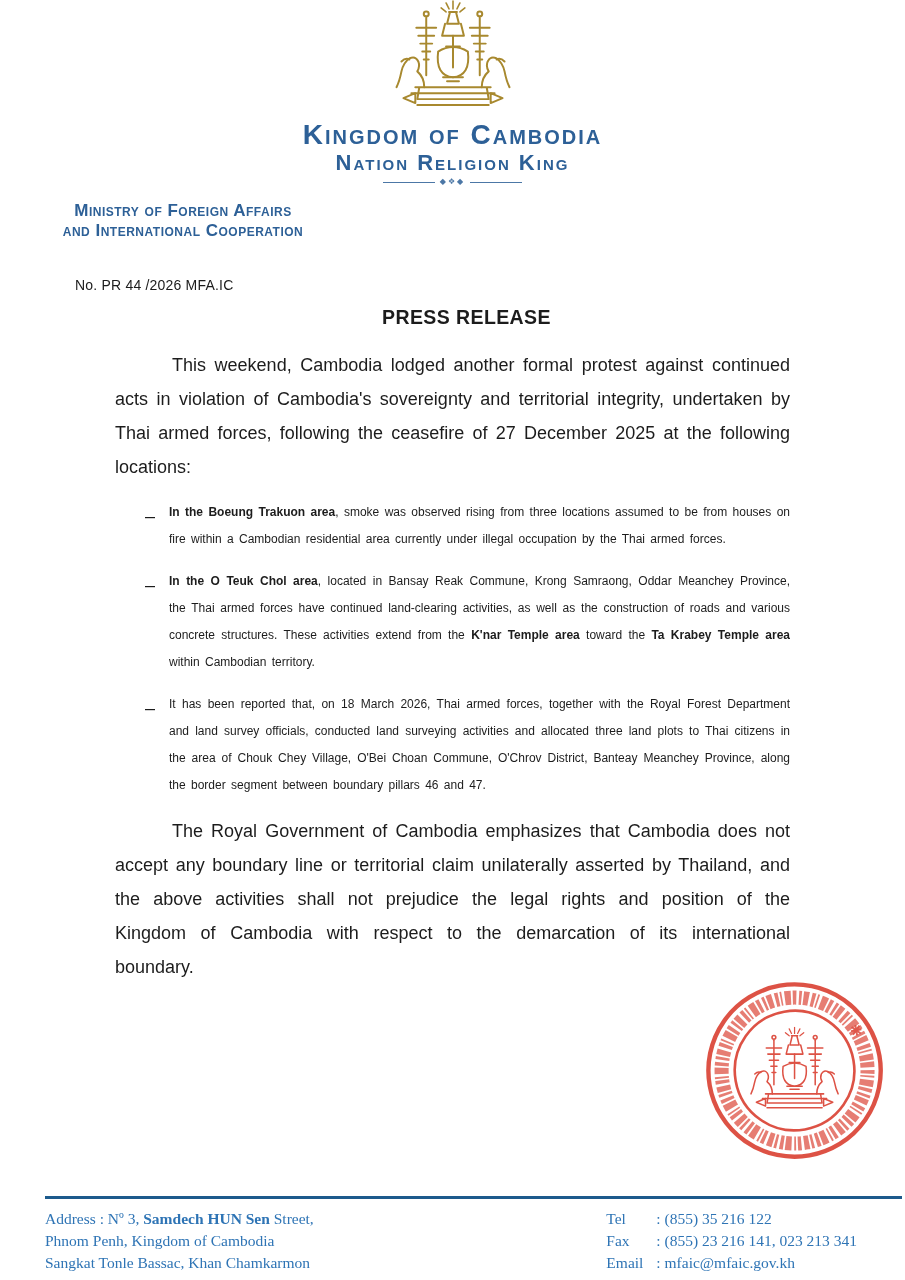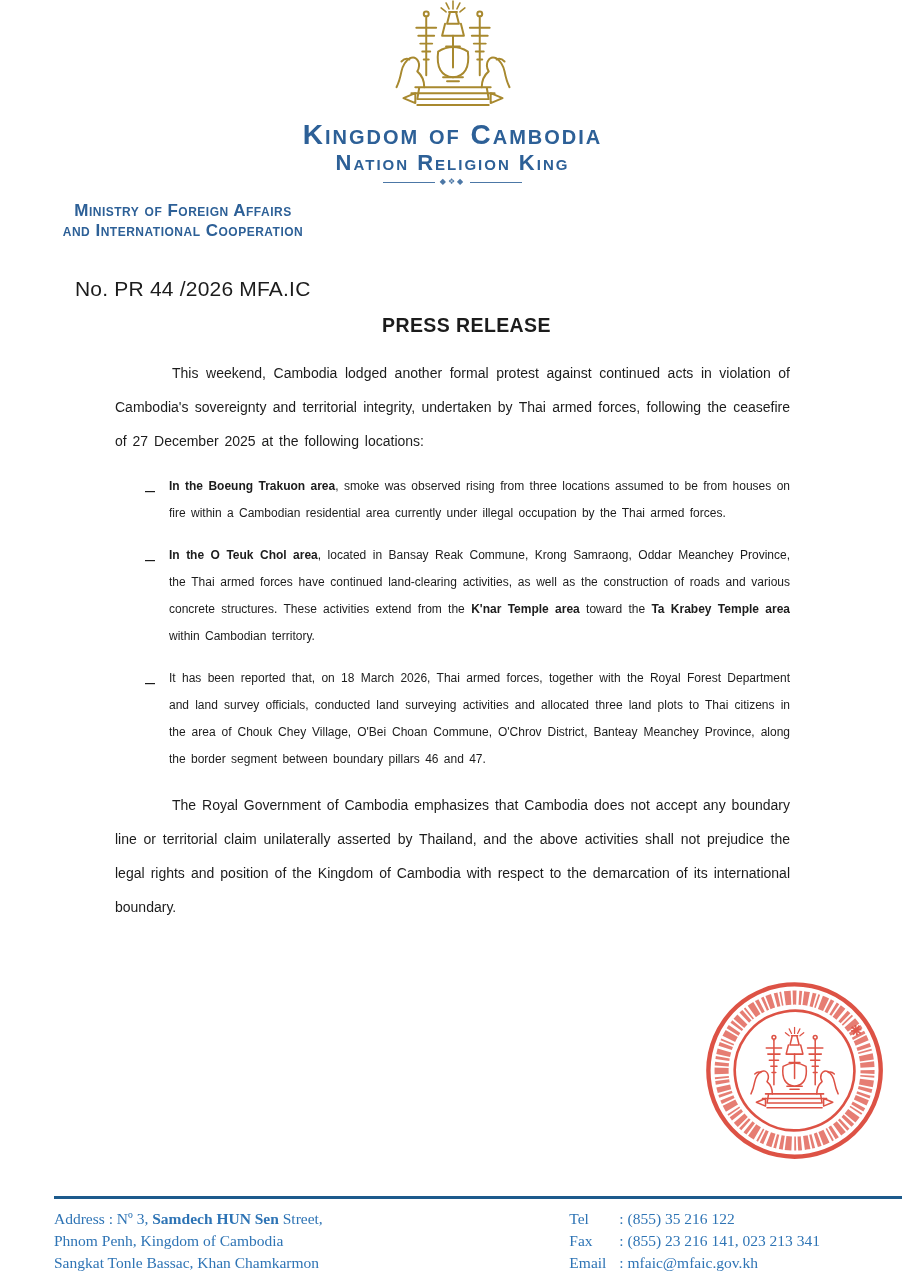--- a/index.html
+++ b/index.html
@@ -34,28 +34,28 @@
   .divider .ln { width: 52px; height: 1px; background: #2d6097; }
   .divider .glyphs { font-size: 8px; letter-spacing: 2px; line-height: 10px; }
 
   .ministry {
     margin: 14px 0 17px 38px; width: 290px; text-align: center;
     font-variant: small-caps; font-weight: bold;
     color: #2d6097; font-size: 17px; line-height: 20px; letter-spacing: .5px;
   }
 
   
-  .refno { margin: 36px 0 0 75px; font-size: 21px; letter-spacing: .2px; }
+  .refno { margin: 36px 0 0 75px; font-size: 14px; letter-spacing: .2px; }
   .doc-title {
     text-align: center; font-size: 19.5px; margin-top: 13px;
     letter-spacing: .4px; font-weight: 600; padding-left: 28px;
   }
   .doc { margin: 19px 115px 0 115px; }
   .para {
-    font-size: 14px; line-height: 34px; text-align: justify;
+    font-size: 18px; line-height: 34px; text-align: justify;
     word-spacing: 2px; text-indent: 57px; margin: 0;
   }
   .bullets { margin: 15px 0 0 30px; }
   .bullet { display: flex; margin-bottom: 15px; }
   .bullet .marker { flex: 0 0 24px; font-size: 18px; line-height: 34px; }
   .bullet .btext {
     flex: 1; font-size: 12px; line-height: 27px;
     text-align: justify; word-spacing: 2px;
   }
   .closing { }
@@ -63,29 +63,29 @@
 
   
   .stamp {
     position: absolute; left: 684px; top: 980px;
     width: 222px; height: 182px;
     opacity: .88; mix-blend-mode: multiply;
     pointer-events: none;
   }
 
   
-  .footer { position: absolute; left: 9px; right: 0; bottom: 0; height: 84px; }
+  .footer { position: absolute; left: 0; right: 0; bottom: 0; height: 84px; }
   .frule { margin: 0 3px 0 45px; height: 3px; background: #1c5a8c; }
   .fcols {
     display: flex; justify-content: space-between;
     margin: 9px 8px 0 45px;
     font-family: "Liberation Serif", serif;
     color: #2e74b5; font-size: 15.5px; line-height: 22px;
   }
-  .fright { margin-right: 77px; }
+  .fright { margin-right: 40px; }
   .frow { display: flex; }
   .flabel { width: 50px; }
   .hidden-defs { position: absolute; width: 0; height: 0; overflow: hidden; }
 </style>
 </head>
 <body>
 
 <svg class="hidden-defs" aria-hidden="true">
   <defs>
     <symbol id="royal-arms" viewBox="0 0 120 115">

